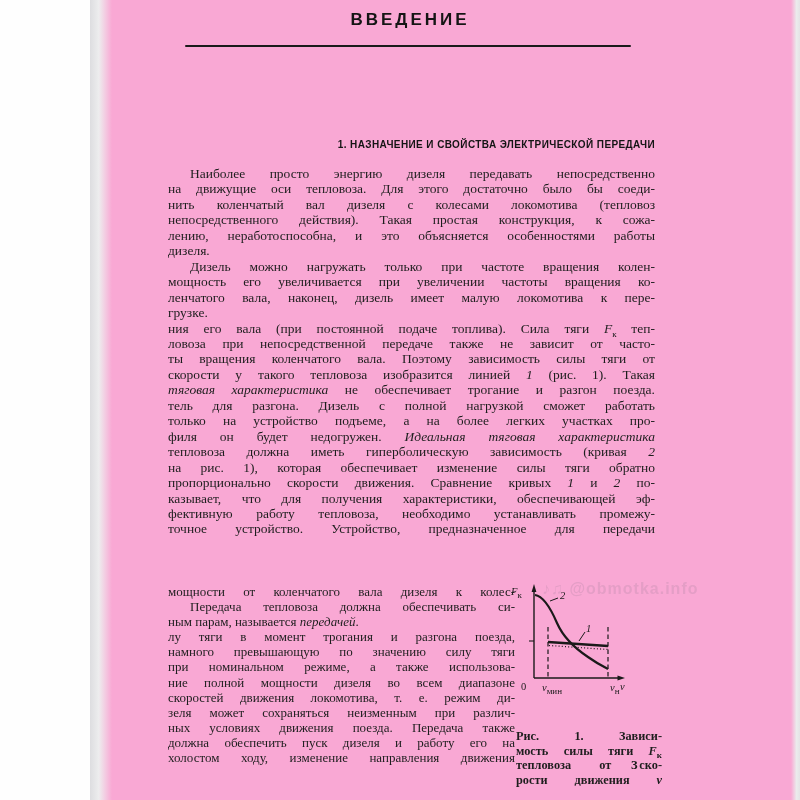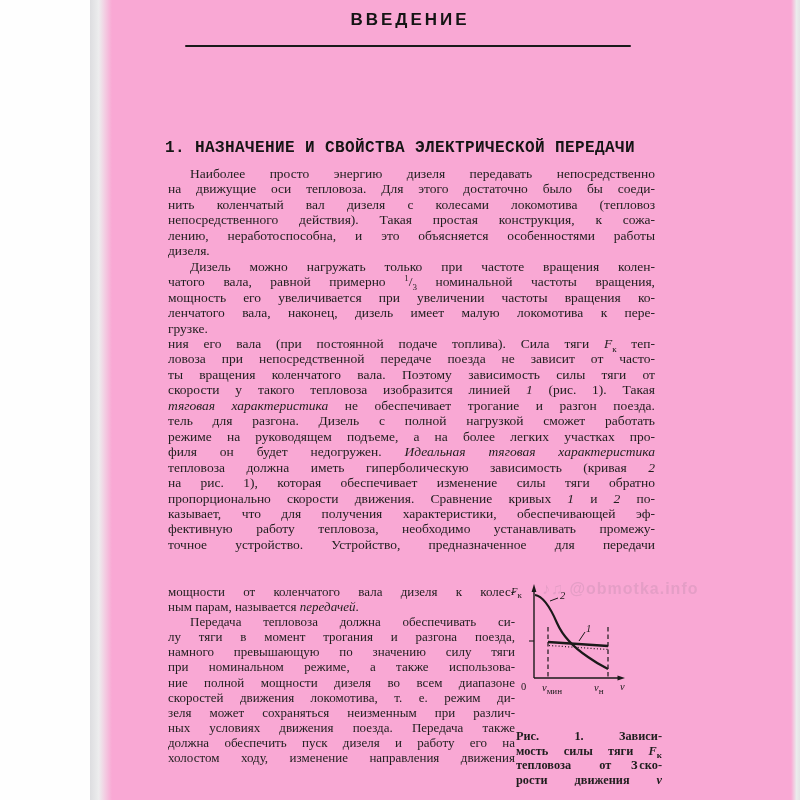--- a/index.html
+++ b/index.html
@@ -24,23 +24,23 @@
   .abs{position:absolute;}
   #header-title{
     left:75px;top:10px;width:490px;text-align:center;
     font-family:"Liberation Sans","DejaVu Sans",sans-serif;
     font-weight:bold;font-size:17px;letter-spacing:3px;color:#151515;
   }
   #title-rule{
     left:95px;top:45px;width:446px;height:2px;background:#1a1a1a;border-radius:1px;
   }
   #section-heading{
-    left:75px;top:139px;width:490px;text-align:left;
-    font-family:Liberation Mono, monospace;
-    font-weight:bold;font-size:16px;letter-spacing:.4px;color:#151515;
+    left:75px;top:139px;width:490px;text-align:right;
+    font-family:Liberation Sans, sans-serif;
+    font-weight:bold;font-size:10px;letter-spacing:.4px;color:#151515;
   }
   .textblock .ln{
     text-align:justify;text-align-last:justify;
     white-space:normal;
   }
   .textblock .ln.fin{text-align-last:left;}
   .textblock .ln.ind{text-indent:22px;}
   #body-wide{
     left:78px;top:166px;width:487px;
     font-size:13.5px;line-height:15.45px;
@@ -86,44 +86,43 @@
   <div id="section-heading" class="abs">1. НАЗНАЧЕНИЕ И СВОЙСТВА ЭЛЕКТРИЧЕСКОЙ ПЕРЕДАЧИ</div>
 
   <div id="body-wide" class="abs textblock">
       <div class="ln ind">Наиболее просто энергию дизеля передавать непосредственно</div>
       <div class="ln">на движущие оси тепловоза. Для этого достаточно было бы соеди-</div>
       <div class="ln">нить коленчатый вал дизеля с колесами локомотива (тепловоз</div>
       <div class="ln">непосредственного действия). Такая простая конструкция, к сожа-</div>
       <div class="ln">лению, неработоспособна, и это объясняется особенностями работы</div>
       <div class="ln fin">дизеля.</div>
       <div class="ln ind">Дизель можно нагружать только при частоте вращения колен-</div>
-      <div class="ln">чатого вала, равной примерно <sup>1</sup>/<sub>3</sub> номинальной частоты вращения,</div>
       <div class="ln">мощность его увеличивается при увеличении частоты вращения ко-</div>
       <div class="ln">ленчатого вала, наконец, дизель имеет малую локомотива к пере-</div>
       <div class="ln fin">грузке.</div>
       <div class="ln">ния его вала (при постоянной подаче топлива). Сила тяги <i>F</i><sub>к</sub> теп-</div>
-      <div class="ln">ловоза при непосредственной передаче поезда не зависит от часто-</div>
+      <div class="ln">ловоза при непосредственной передаче также не зависит от часто-</div>
       <div class="ln">ты вращения коленчатого вала. Поэтому зависимость силы тяги от</div>
       <div class="ln">скорости у такого тепловоза изобразится линией <i>1</i> (рис. 1). Такая</div>
       <div class="ln"><i>тяговая характеристика</i> не обеспечивает трогание и разгон поезда.</div>
       <div class="ln">тель для разгона. Дизель с полной нагрузкой сможет работать</div>
-      <div class="ln">режиме на руководящем подъеме, а на более легких участках про-</div>
+      <div class="ln">только на устройство подъеме, а на более легких участках про-</div>
       <div class="ln">филя он будет недогружен. <i>Идеальная тяговая характеристика</i></div>
       <div class="ln">тепловоза должна иметь гиперболическую зависимость (кривая <i>2</i></div>
       <div class="ln">на рис. 1), которая обеспечивает изменение силы тяги обратно</div>
       <div class="ln">пропорционально скорости движения. Сравнение кривых <i>1</i> и <i>2</i> по-</div>
       <div class="ln">казывает, что для получения характеристики, обеспечивающей эф-</div>
       <div class="ln">фективную работу тепловоза, необходимо устанавливать промежу-</div>
       <div class="ln">точное устройство. Устройство, предназначенное для передачи</div>
     </div>
 
   <div id="body-narrow" class="abs textblock">
       <div class="ln">мощности от коленчатого вала дизеля к колес-</div>
+      <div class="ln ind">Передача тепловоза должна обеспечивать си-</div>
       <div class="ln fin">ным парам, называется <i>передачей</i>.</div>
-      <div class="ln ind">Передача тепловоза должна обеспечивать си-</div>
       <div class="ln">лу тяги в момент трогания и разгона поезда,</div>
       <div class="ln">намного превышающую по значению силу тяги</div>
       <div class="ln">при номинальном режиме, а также использова-</div>
       <div class="ln">ние полной мощности дизеля во всем диапазоне</div>
       <div class="ln">скоростей движения локомотива, т. е. режим ди-</div>
       <div class="ln">зеля может сохраняться неизменным при различ-</div>
       <div class="ln">ных условиях движения поезда. Передача также</div>
       <div class="ln">должна обеспечить пуск дизеля и работу его на</div>
       <div class="ln">холостом ходу, изменение направления движения</div>
     </div>
@@ -149,21 +148,21 @@
       <line x1="40" y1="59" x2="100" y2="63" stroke="#1a1a1a" stroke-width="2.4"></line>
       <line x1="41" y1="62.5" x2="100" y2="66.5" stroke="#1a1a1a" stroke-width="1.2" stroke-dasharray="1,2.2"></line>
 
       <line x1="77" y1="49" x2="71" y2="58" stroke="#1a1a1a" stroke-width="1"></line>
     </svg>
     <span class="flabel" style="left:3px;top:3px;"><i>F</i><sub>к</sub></span>
     <span class="flabel" style="left:52px;top:7px;"><i>2</i></span>
     <span class="flabel" style="left:78px;top:40px;"><i>1</i></span>
     <span class="flabel" style="left:13px;top:98px;">0</span>
     <span class="flabel" style="left:34px;top:99px;"><i>v</i><sub>мин</sub></span>
-    <span class="flabel" style="left:86px;top:99px;"><i>v</i><sub>н</sub></span>
+    <span class="flabel" style="left:102px;top:99px;"><i>v</i><sub>н</sub></span>
     <span class="flabel" style="left:112px;top:98px;"><i>v</i></span>
   </div>
 
   <div id="figure-caption" class="abs textblock">
       <div class="ln">Рис. 1. Зависи-</div>
       <div class="ln">мость силы тяги <i>F</i><sub>к</sub></div>
       <div class="ln">тепловоза от ско-</div>
       <div class="ln">рости движения <i>v</i></div>
     </div>
 

